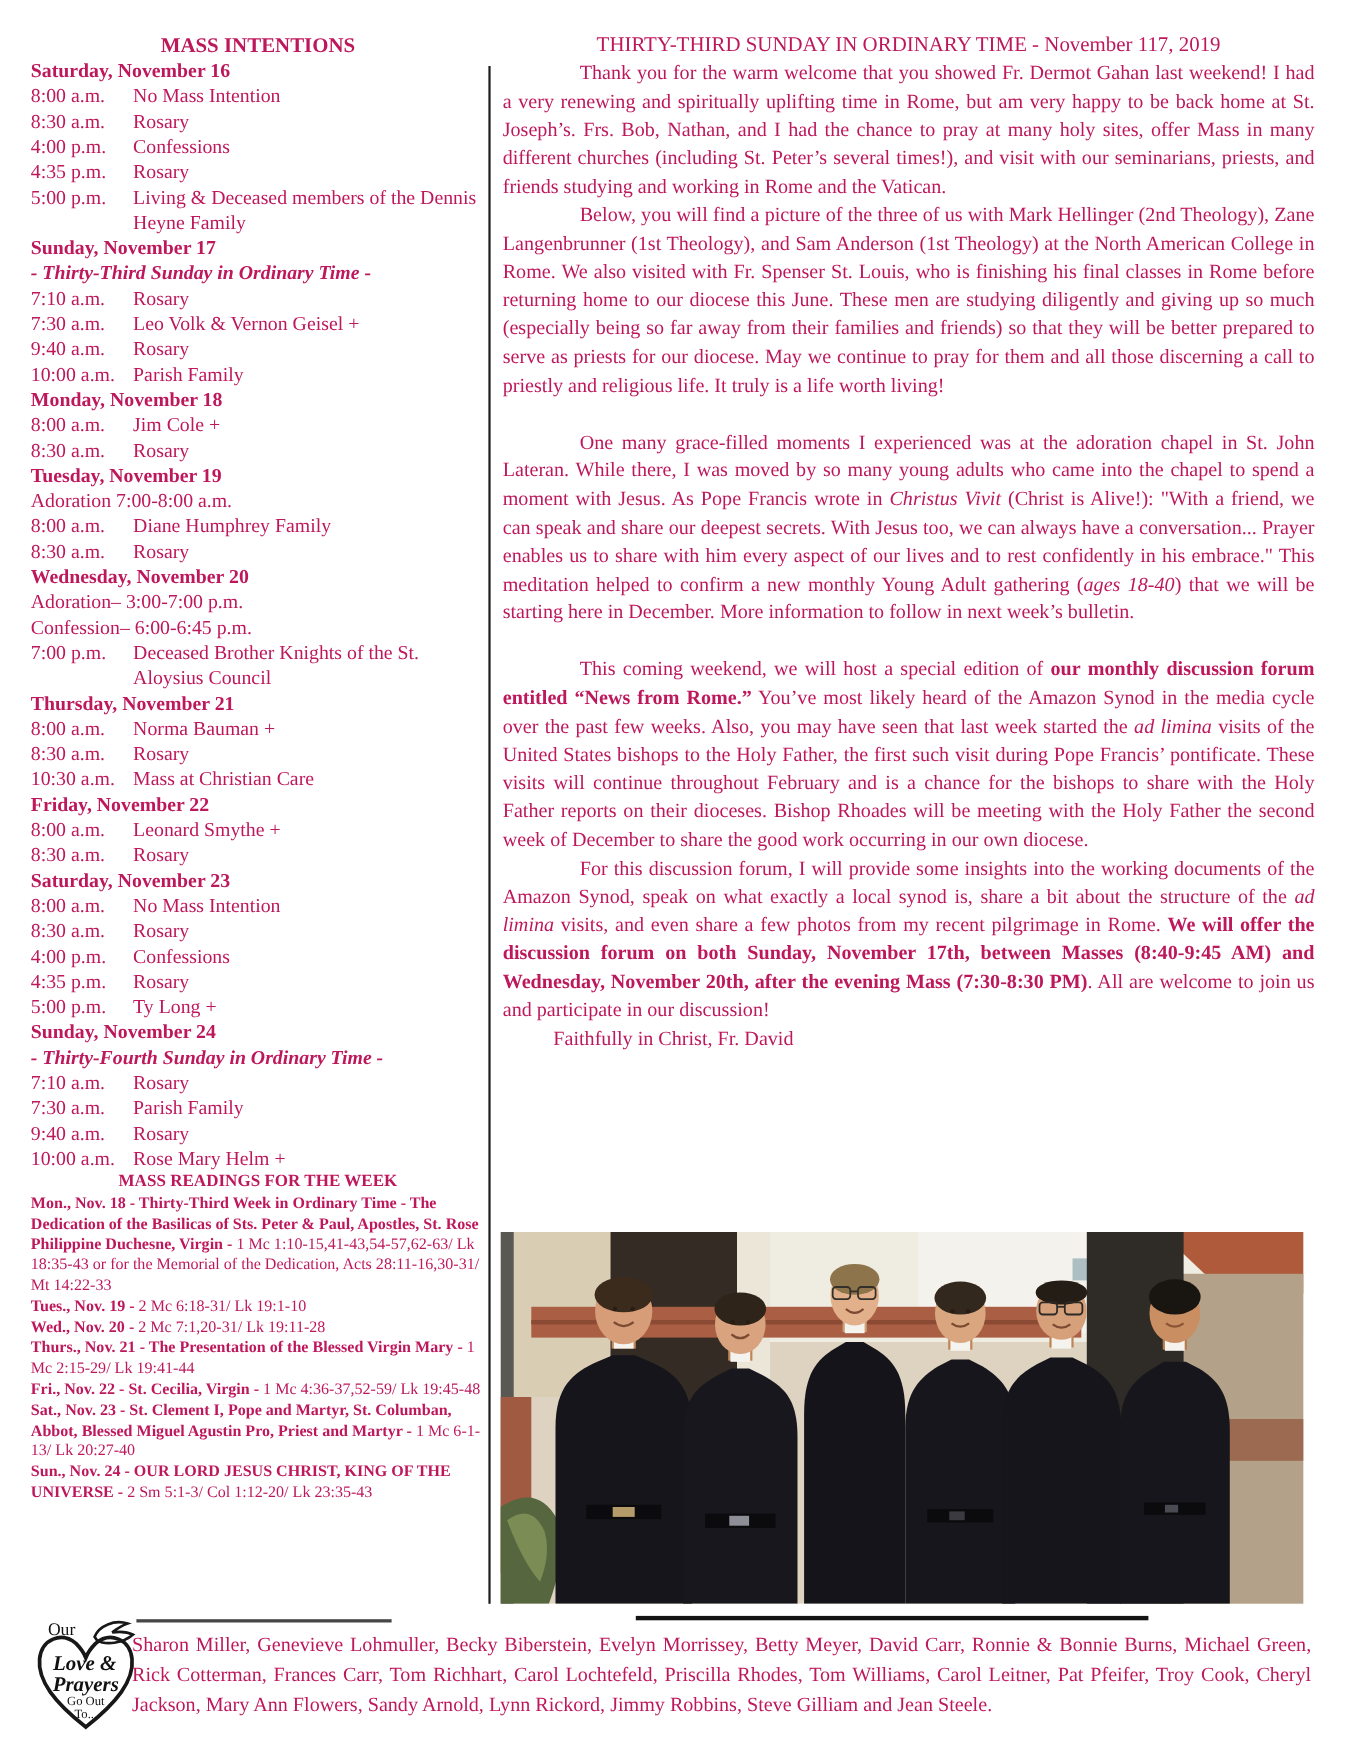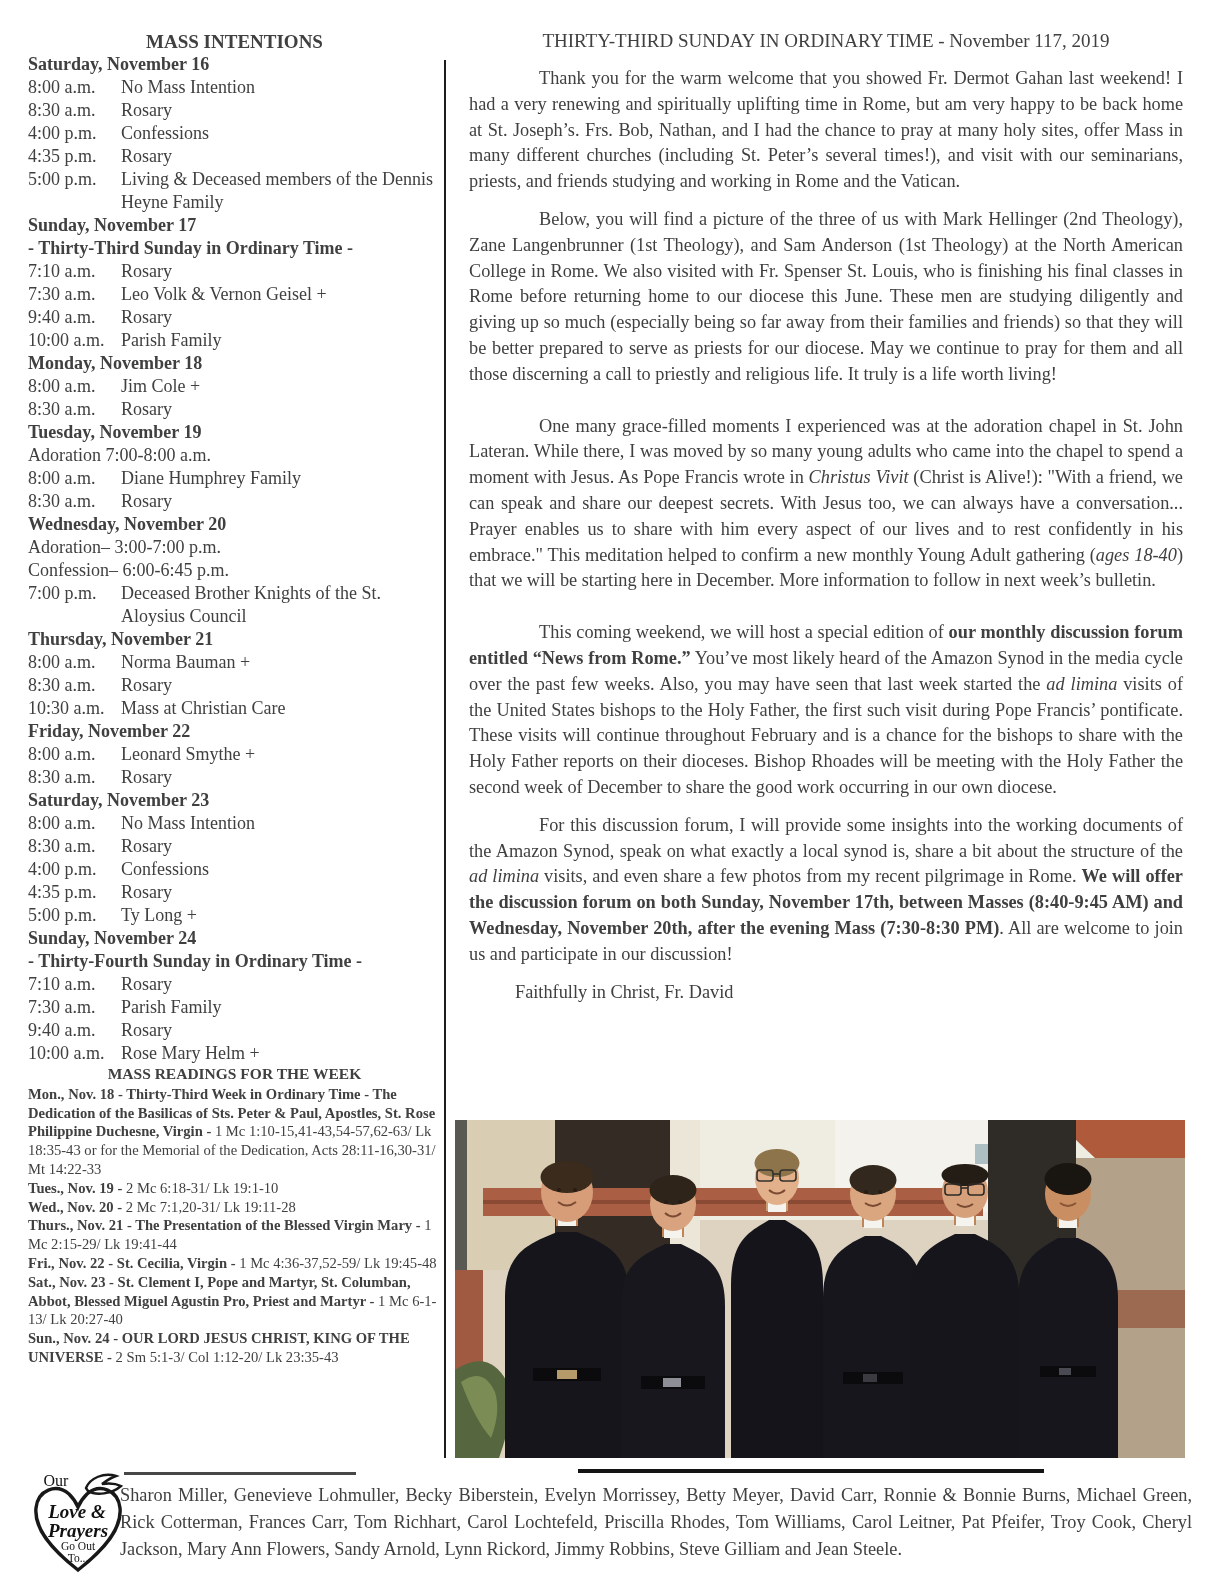--- a/index.html
+++ b/index.html
@@ -1,39 +1,39 @@
 <!DOCTYPE html>
 <html><head>
 <meta charset="utf-8">
 <style>
   html,body{margin:0;padding:0;background:#888;}
-  .page{position:relative;width:1224px;height:1584px;background:#ffffff;color:#404040;
+  .page{position:relative;width:1224px;height:1584px;background:#ffffff;color:#be185d;
         font-family:"Liberation Serif",serif;overflow:hidden;}
   .b{font-weight:bold;}
   .i{font-style:italic;}
 
   
   .left-col{position:absolute;left:28px;top:30px;width:413px;font-size:18px;line-height:23px;}
   .mi-title{text-align:center;font-weight:bold;font-size:19px;line-height:23px;}
   .day-header{font-weight:bold;}
-  .day-subheader{font-weight:bold;}
+  .day-subheader{font-weight:bold;font-style:italic;}
   .mi-entry{display:flex;}
   .mi-time{width:93px;flex:none;}
   .mi-text{flex:1;}
   .readings{margin-top:0;font-size:14.6px;line-height:18.8px;}
   .readings-title{text-align:center;font-weight:bold;font-size:15.5px;margin-bottom:1px;}
   .reading{margin:0;}
 
   
   .col-divider{position:absolute;left:444px;top:60px;width:2px;height:1398px;background:#1c1c1c;}
 
   
   .right-col{position:absolute;left:457px;top:28px;width:738px;font-size:18.3px;line-height:25.8px;}
   .rc-title{font-weight:normal;text-align:center;font-size:19px;line-height:26px;}
-  .para{text-align:justify;text-indent:70px;margin:12px;}
+  .para{text-align:justify;text-indent:70px;margin:0;}
   .para.gap{margin-top:26px;}
   .para.sign{text-align:left;text-indent:46px;}
 
   
   .photo{position:absolute;left:455px;top:1120px;width:730px;height:338px;}
   .photo svg{display:block;}
 
   
   .rule-left{position:absolute;left:124px;top:1472px;width:232px;height:3px;background:#474747;}
   .rule-right{position:absolute;left:578px;top:1469px;width:466px;height:4px;background:#141414;}

